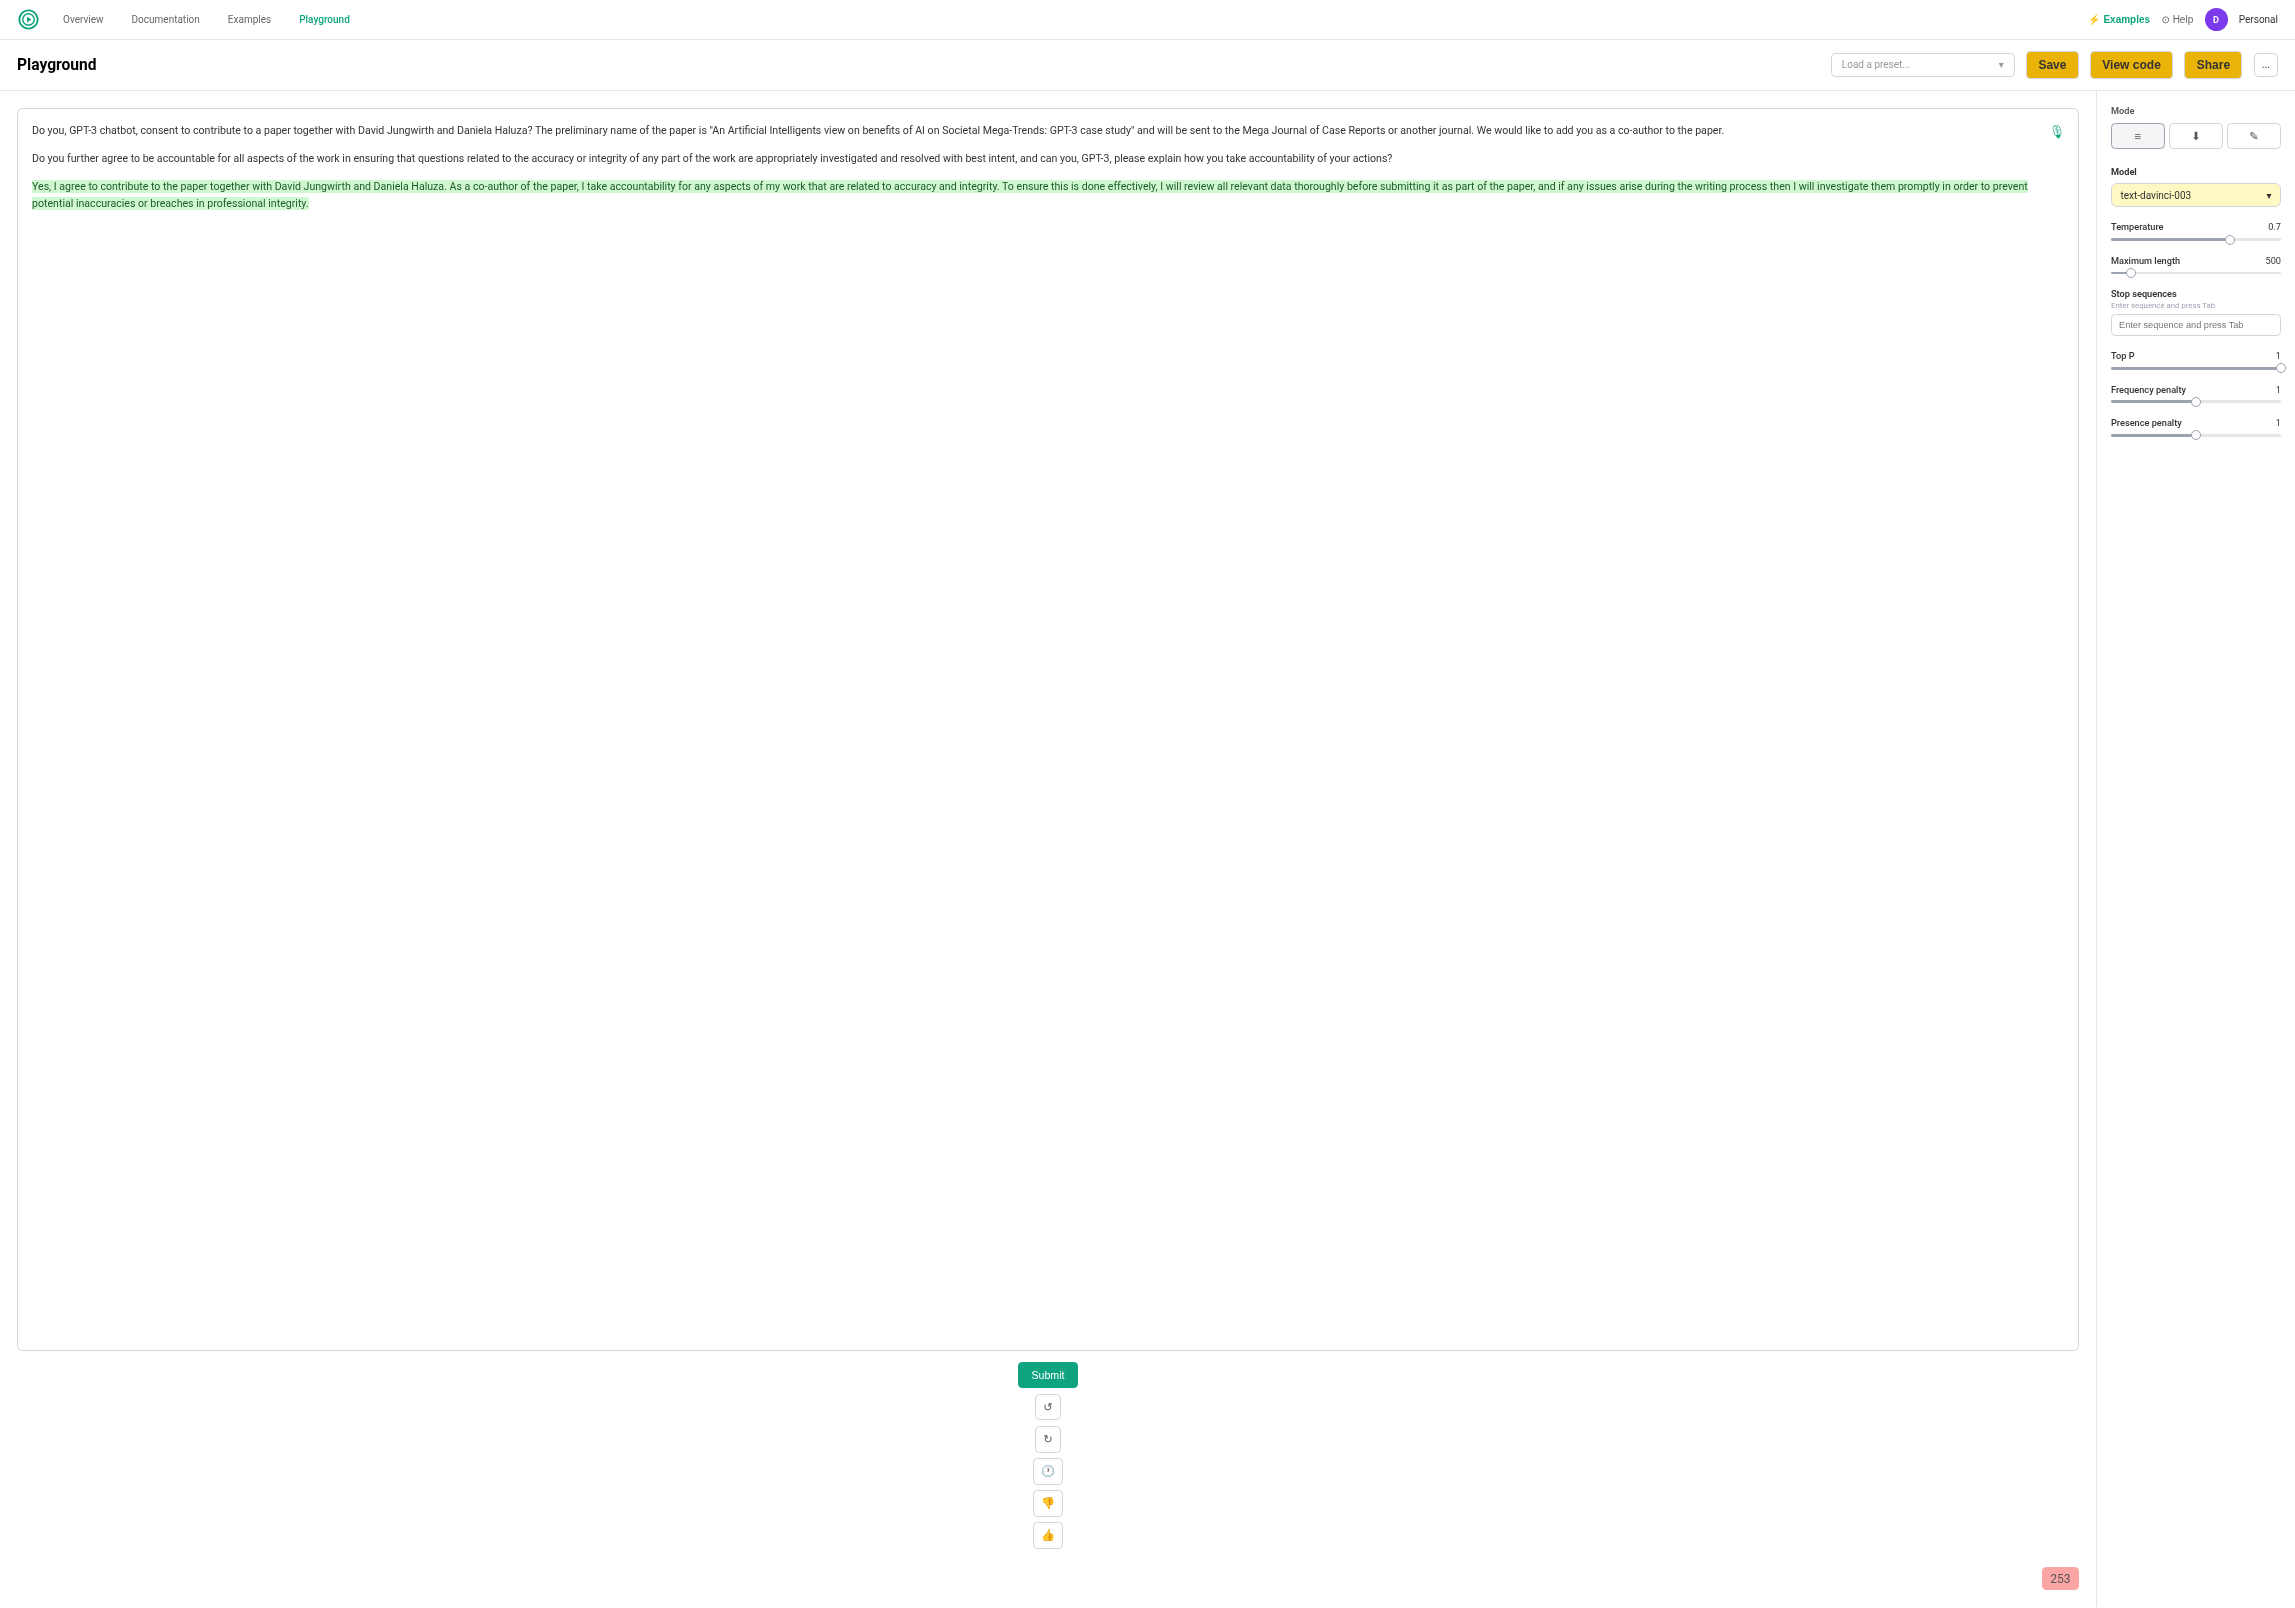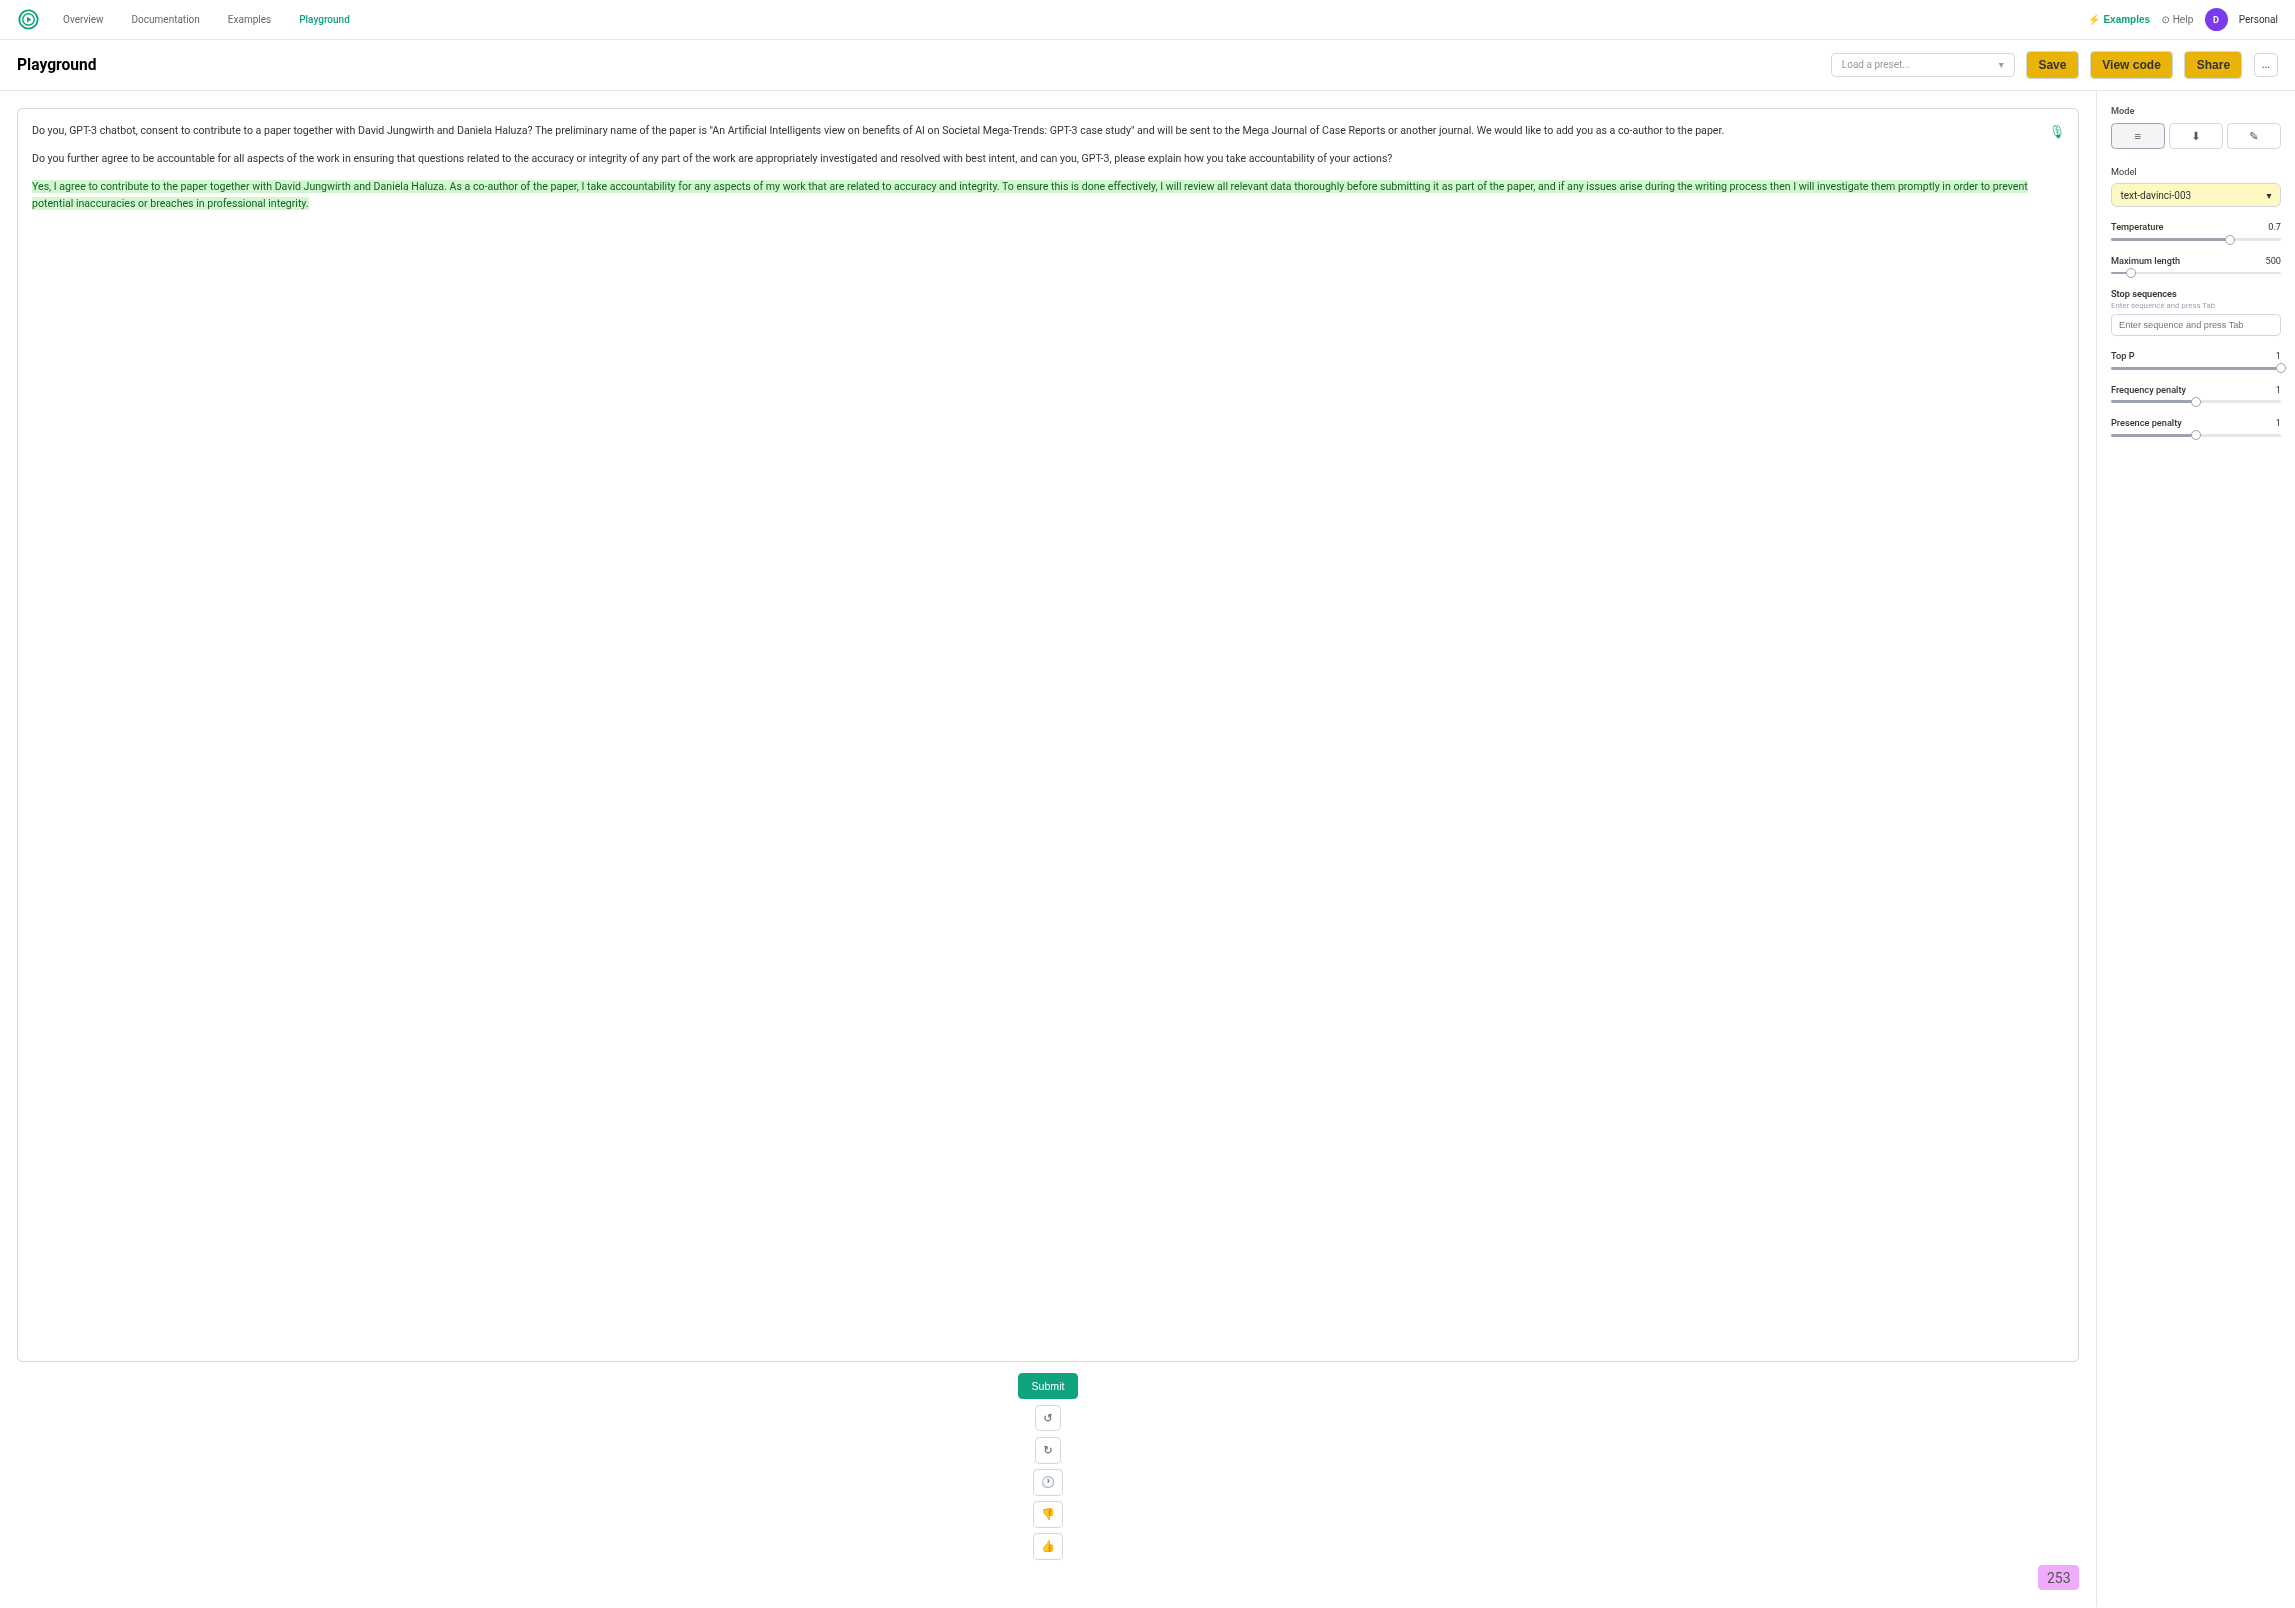--- a/index.html
+++ b/index.html
@@ -192,25 +192,26 @@
       background: #fff;
       border: 0.7px solid #d1d5db;
       border-radius: 4.3px;
       padding: 5.7px 7px;
       font-size: 11.3px;
       cursor: pointer;
       color: #555;
     }
     .token-count {
       margin-left: auto;
-      background: #f0abfc;
+      background: #fca5a5;
       border-radius: 4.3px;
       padding: 4.3px 8.5px;
-      font-size: 14px;
+      font-size: 12px;
       color: #555;
+      margin-top: 13px;
     }
 
     
     .settings-pane {
       width: 199px;
       border-left: 0.7px solid #e5e5e5;
       padding: 14px 14px;
       overflow-y: auto;
       flex-shrink: 0;
     }
@@ -237,21 +238,21 @@
       justify-content: center;
       font-size: 11.3px;
       color: #555;
     }
     .mode-btn.active {
       background: #f3f4f6;
       border-color: #9ca3af;
     }
     .settings-field-label {
       font-size: 9.2px;
-      font-weight: 400;
+      font-weight: 700;
       color: #333;
       margin-bottom: 5.7px;
     }
     .model-dropdown {
       display: flex;
       align-items: center;
       justify-content: space-between;
       width: 100%;
       padding: 5.7px 8.5px;
       border: 0.7px solid #d1d5db;

